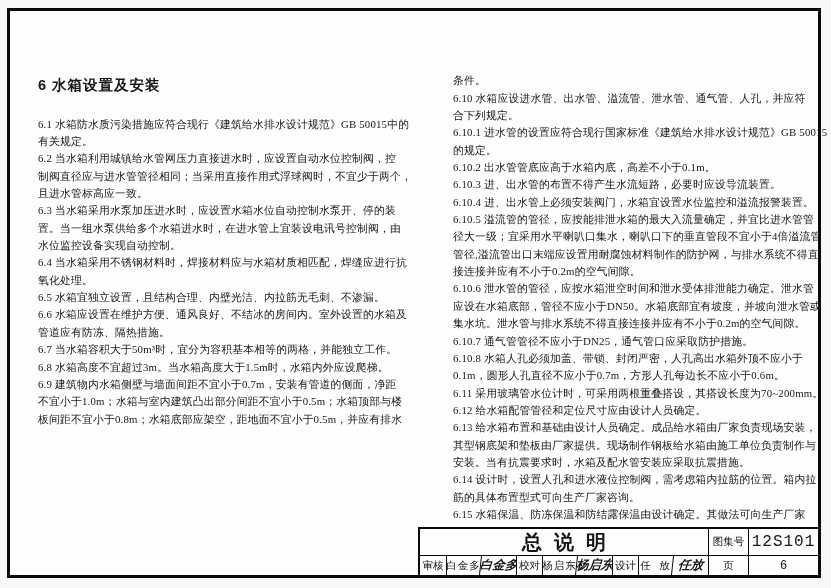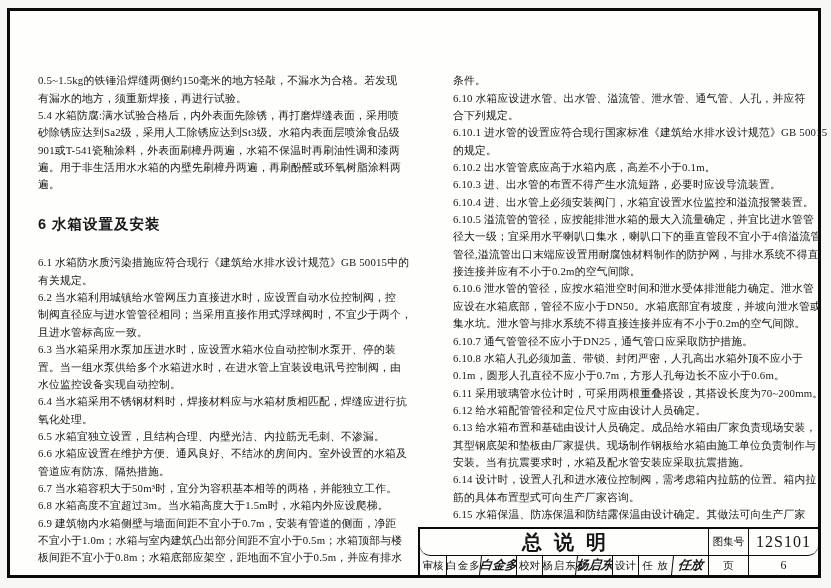--- a/index.html
+++ b/index.html
@@ -27,26 +27,26 @@
     letter-spacing:1px;margin:1px 0 1px 0;
   }
   
   .tblock{
     position:absolute;left:408px;top:516px;right:0;bottom:0;
     border-top:2px solid #0a0a0a;border-left:2px solid #0a0a0a;
     box-sizing:border-box;display:flex;flex-direction:column;
     background:#fefefd;
   }
   .trow{display:grid;align-items:stretch;}
-  .trow1{grid-template-columns:288px 40px 1fr;height:26px;border-bottom:1.5px solid #0a0a0a;border-radius:10px;}
+  .trow1{grid-template-columns:288px 40px 1fr;height:26px;border-bottom:1.5px solid #0a0a0a;}
   .trow2{grid-template-columns:26px 34px 36px 26px 34px 36px 26px 34px 36px 40px 1fr;flex:1;text-align:center;}
   .tcell{
     display:flex;align-items:center;justify-content:center;
     border-left:1px solid #0a0a0a;box-sizing:border-box;
-    font-size:10.5px;white-space:nowrap;overflow:hidden;
+    font-size:10.5px;white-space:nowrap;overflow:hidden;font-family:Liberation Mono, monospace;
   }
   .tcell:first-child{border-left:none;}
   .sheet-title{
     font-family:"Liberation Sans","DejaVu Sans",sans-serif;
     font-weight:bold;font-size:20px;letter-spacing:12px;text-indent:12px;
   }
   .atlas-no{font-size:16px;letter-spacing:1px;}
   .name-cell{font-size:10.5px;letter-spacing:1px;}
   .sig-cell{
     font-family:"DejaVu Sans",sans-serif;
@@ -54,27 +54,20 @@
     transform:skewX(-6deg);
   }
   .page-no{font-size:12px;}
 </style>
 </head>
 <body>
 
 <div class="frame">
 
   <div class="col col-left">
-    <div>0.5~1.5kg的铁锤沿焊缝两侧约150毫米的地方轻敲，不漏水为合格。若发现
-有漏水的地方，须重新焊接，再进行试验。
-5.4 水箱防腐:满水试验合格后，内外表面先除锈，再打磨焊缝表面，采用喷
-砂除锈应达到Sa2级，采用人工除锈应达到St3级。水箱内表面层喷涂食品级
-901或T-541瓷釉涂料，外表面刷樟丹两遍，水箱不保温时再刷油性调和漆两
-遍。用于非生活用水水箱的内壁先刷樟丹两遍，再刷酚醛或环氧树脂涂料两
-遍。</div>
     <div class="section-heading">6  水箱设置及安装</div>
     <div>6.1 水箱防水质污染措施应符合现行《建筑给水排水设计规范》GB 50015中的
 有关规定。
 6.2 当水箱利用城镇给水管网压力直接进水时，应设置自动水位控制阀，控
 制阀直径应与进水管管径相同；当采用直接作用式浮球阀时，不宜少于两个，
 且进水管标高应一致。
 6.3 当水箱采用水泵加压进水时，应设置水箱水位自动控制水泵开、停的装
 置。当一组水泵供给多个水箱进水时，在进水管上宜装设电讯号控制阀，由
 水位监控设备实现自动控制。
 6.4 当水箱采用不锈钢材料时，焊接材料应与水箱材质相匹配，焊缝应进行抗

